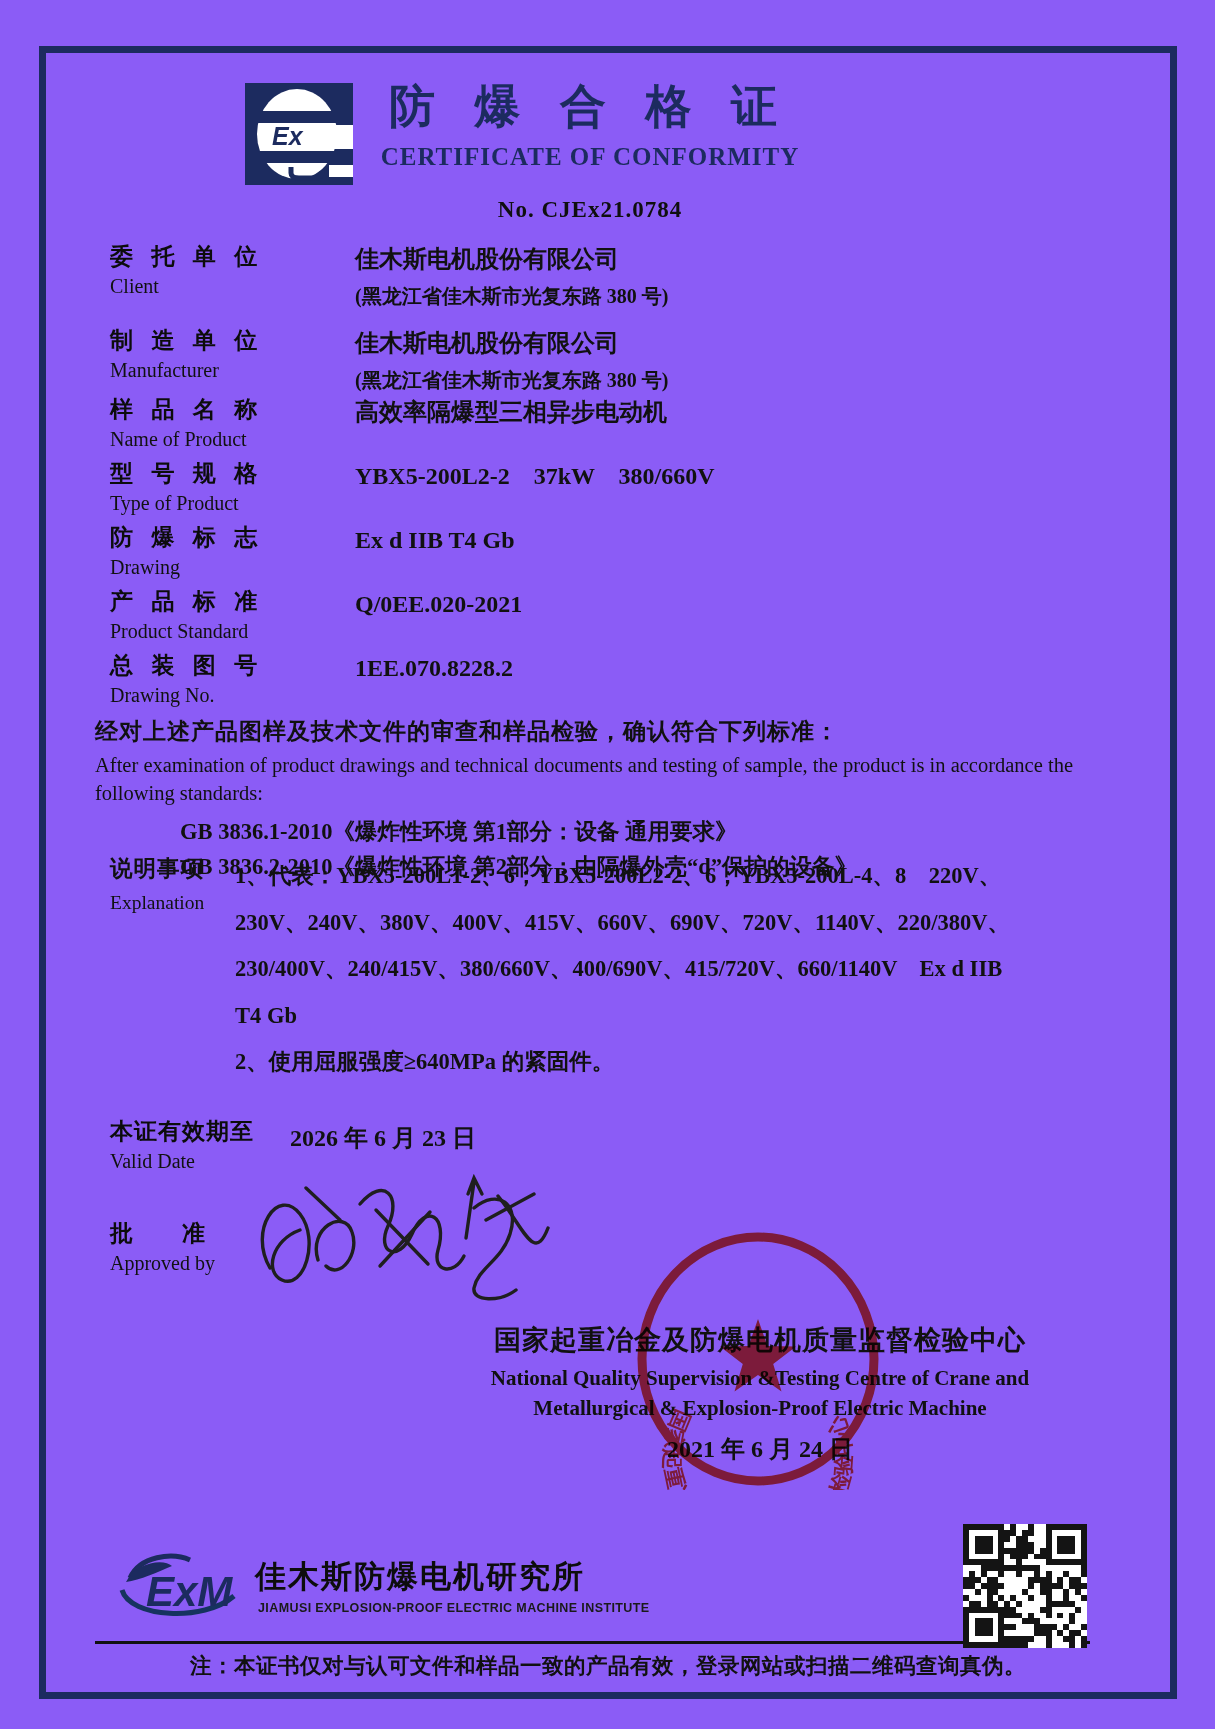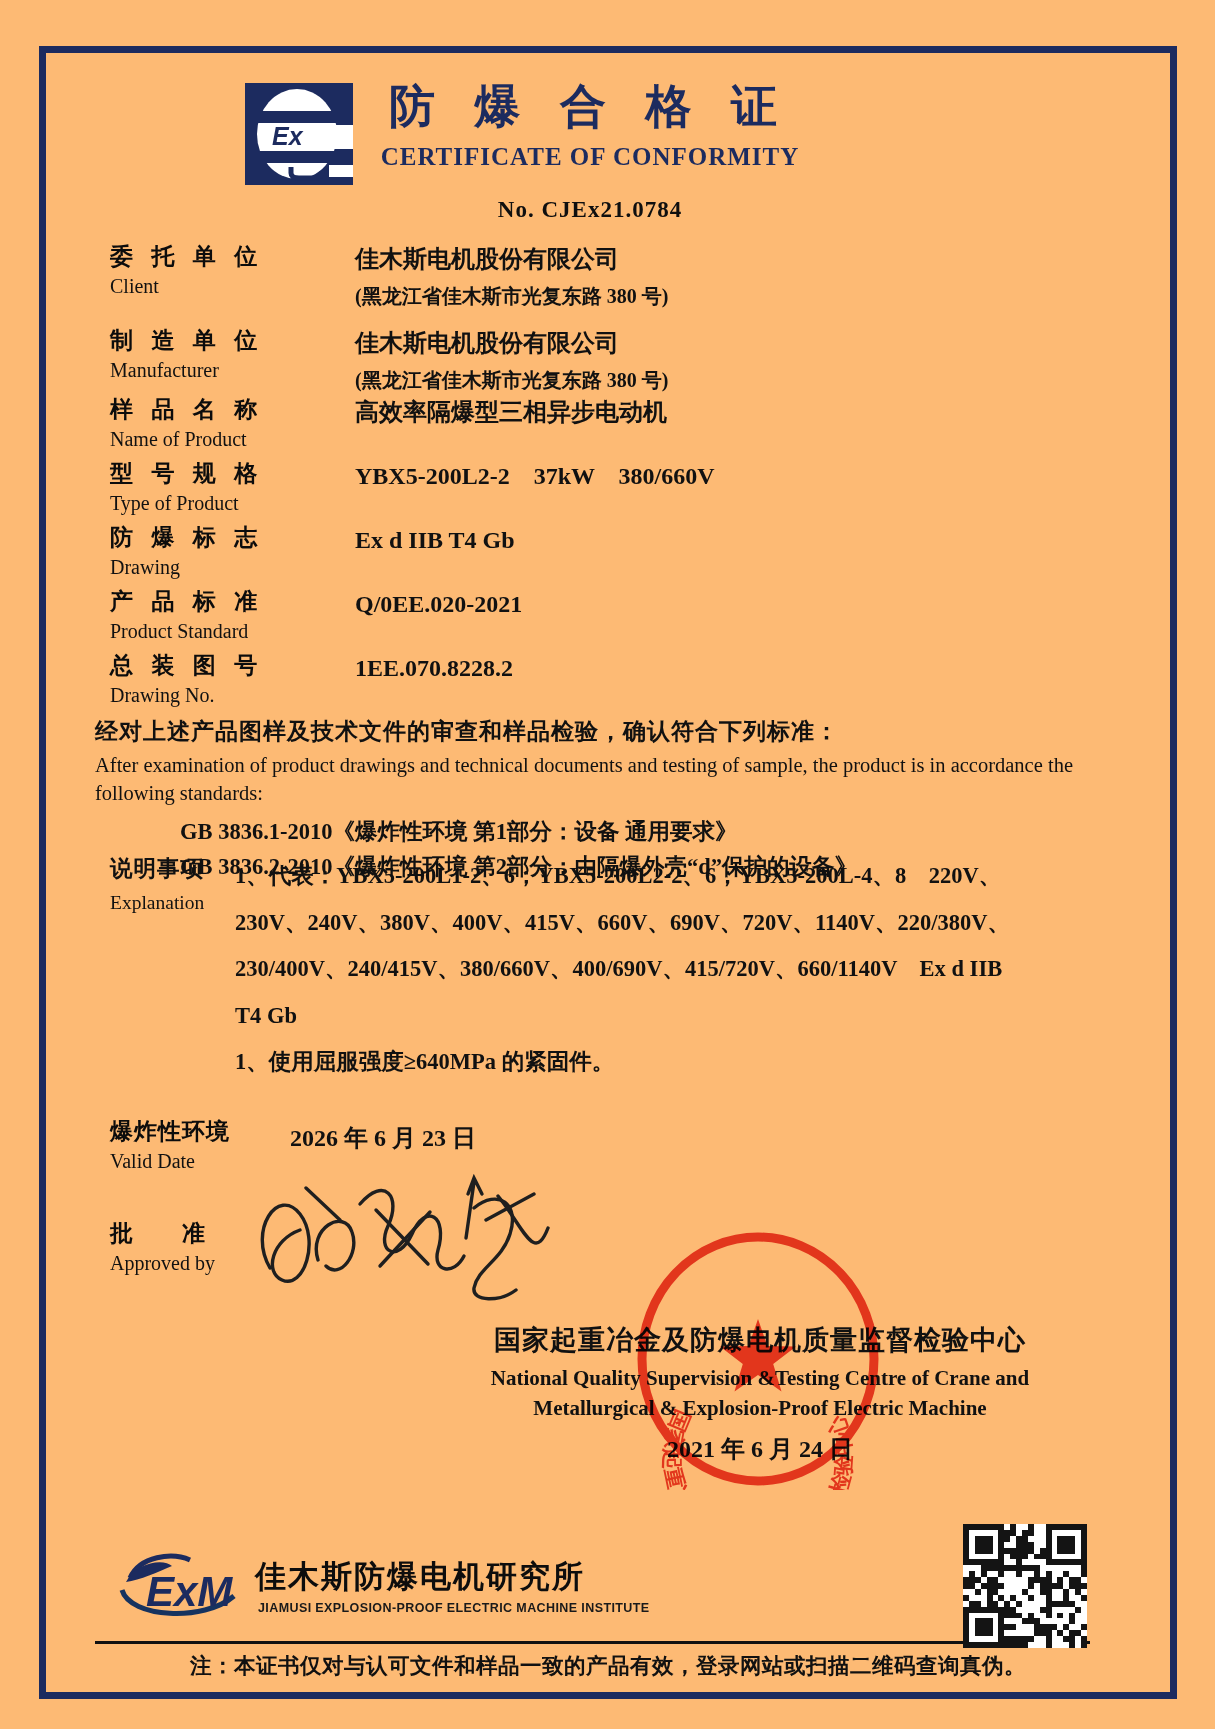--- a/index.html
+++ b/index.html
@@ -1,18 +1,18 @@
 <!DOCTYPE html>
 <html><head>
 <meta charset="utf-8">
 <style>
   html,body{margin:0;padding:0;background:#e9e9e4;}
   .page{
     position:relative; width:1215px; height:1729px; margin:0 auto;
-    background:#fdba74; overflow:hidden;
+    background:#8b5cf6; overflow:hidden;
     font-family:"Liberation Serif","DejaVu Serif",serif; color:#111;
   }
   .frame{
     position:absolute; left:39px; top:46px; width:1138px; height:1653px;
     border:7px solid #1c2b5f; box-sizing:border-box;
   }
   .abs{position:absolute;}
   
   .logo-ex{left:245px; top:83px; width:108px; height:102px;}
   .title-cn{
@@ -179,27 +179,27 @@
   <div class="abs explanation">
     <div class="exp-label">
       <div class="exp-cn">说明事项</div>
       <div class="exp-en">Explanation</div>
     </div>
     <div class="exp-lines">
       <div>1、代表：YBX5-200L1-2、6；YBX5-200L2-2、6；YBX5-200L-4、8　220V、</div>
       <div>230V、240V、380V、400V、415V、660V、690V、720V、1140V、220/380V、</div>
       <div>230/400V、240/415V、380/660V、400/690V、415/720V、660/1140V　Ex d IIB</div>
       <div>T4 Gb</div>
-      <div>1、使用屈服强度≥640MPa 的紧固件。</div>
+      <div>2、使用屈服强度≥640MPa 的紧固件。</div>
     </div>
   </div>
 
   <div class="abs valid">
     <div class="row-label">
-      <div class="cn-label">爆炸性环境</div>
+      <div class="cn-label">本证有效期至</div>
       <div class="en-label">Valid Date</div>
     </div>
     <div class="val">2026 年 6 月 23 日</div>
   </div>
 
   <div class="abs approval">
     <div class="cn-label" style="letter-spacing:1px">批　　准</div>
     <div class="en-label">Approved by</div>
   </div>
 

